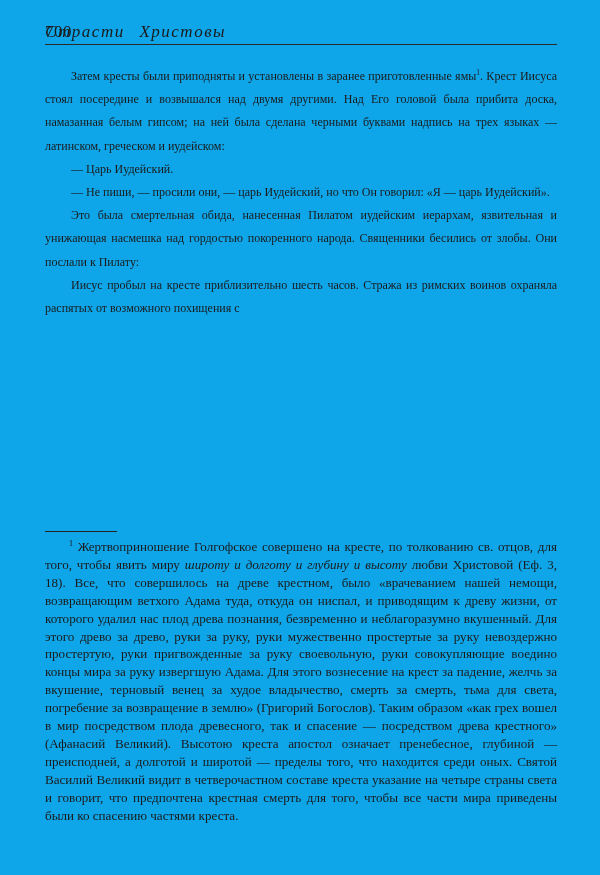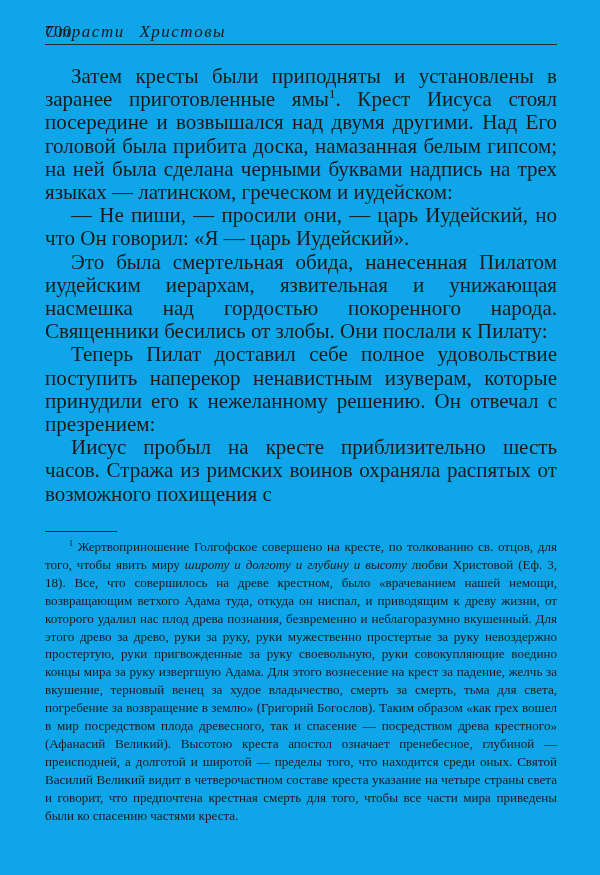--- a/index.html
+++ b/index.html
@@ -35,21 +35,21 @@
     letter-spacing: 1.5px;
     word-spacing: 9px;
   }
   .body {
     position: absolute;
     top: 65px;
     left: 45px;
     width: 512px;
     height: 466px;
     overflow: hidden;
-    font-size: 21px;
+    font-size: 12px;
     line-height: 23.2px;
     text-align: justify;
   }
   .body p {
     margin: 0;
     text-indent: 26px;
   }
   .body sup, .fntext sup {
     font-size: 62%;
     line-height: 0;
@@ -81,23 +81,23 @@
 
 <div class="page">
 
   <div class="header">
     <span class="pagenum">700</span>
     <span class="runtitle">Страсти Христовы</span>
   </div>
 
   <div class="body">
     <p><span>Затем кресты были приподняты и установлены в заранее приготовленные ямы</span><sup>1</sup><span>. Крест Иисуса стоял посередине и возвышался над двумя другими. Над Его головой была прибита доска, намазанная белым гипсом; на ней была сделана черными буквами надпись на трех языках — латинском, греческом и иудейском:</span></p>
+    <p>— Царь Иудейский.</p>
     <p>— Не пиши, — просили они, — царь Иудейский, но что Он говорил: «Я — царь Иудейский».</p>
     <p>Это была смертельная обида, нанесенная Пилатом иудейским иерархам, язвительная и унижающая насмешка над гордостью покоренного народа. Священники бесились от злобы. Они послали к Пилату:</p>
-    <p>Теперь Пилат доставил себе полное удовольствие поступить наперекор ненавистным изуверам, которые принудили его к нежеланному решению. Он отвечал с презрением:</p>
     <p>Иисус пробыл на кресте приблизительно шесть часов. Стража из римских воинов охраняла распятых от возможного похищения с</p>
   </div>
 
   <div class="footnote">
     <div class="fnrule"></div>
     <p class="fntext"><sup>1</sup><span> Жертвоприношение Голгофское совершено на кресте, по толкованию св. отцов, для того, чтобы явить миру </span><i>широту и долготу и глубину и высоту</i><span> любви Христовой (Еф. 3, 18). Все, что совершилось на древе крестном, было «врачеванием нашей немощи, возвращающим ветхого Адама туда, откуда он ниспал, и приводящим к древу жизни, от которого удалил нас плод древа познания, безвременно и неблагоразумно вкушенный. Для этого древо за древо, руки за руку, руки мужественно простертые за руку невоздержно простертую, руки пригвожденные за руку своевольную, руки совокупляющие воедино концы мира за руку извергшую Адама. Для этого вознесение на крест за падение, желчь за вкушение, терновый венец за худое владычество, смерть за смерть, тьма для света, погребение за возвращение в землю» (Григорий Богослов). Таким образом «как грех вошел в мир посредством плода древесного, так и спасение — посредством древа крестного» (Афанасий Великий). Высотою креста апостол означает пренебесное, глубиной — преисподней, а долготой и широтой — пределы того, что находится среди оных. Святой Василий Великий видит в четверочастном составе креста указание на четыре страны света и говорит, что предпочтена крестная смерть для того, чтобы все части мира приведены были ко спасению частями креста.</span></p>
   </div>
 
 </div>
 

